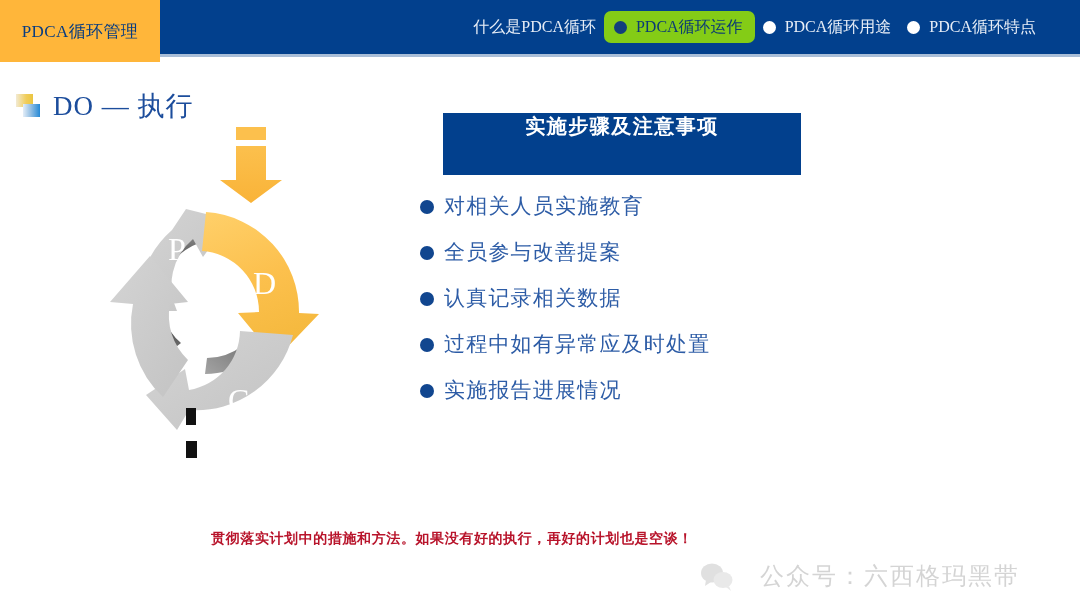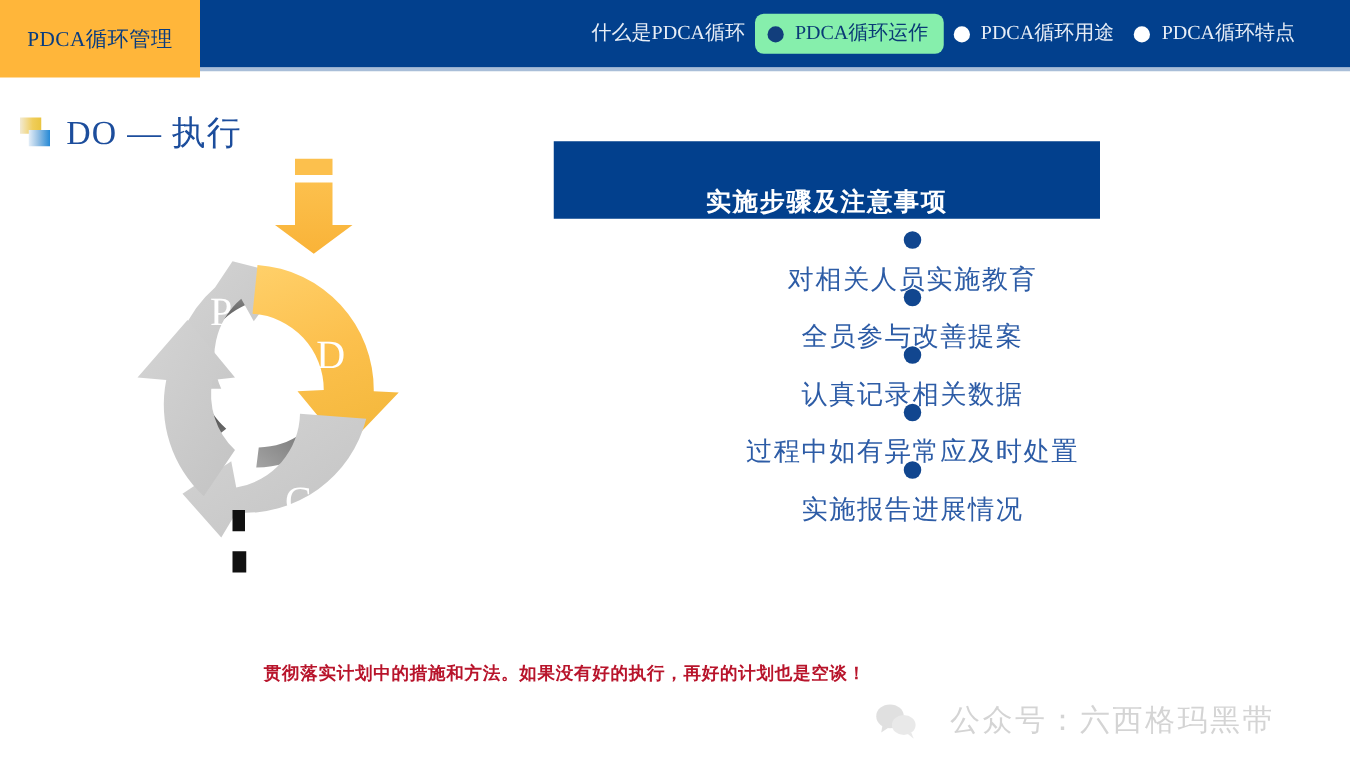--- a/index.html
+++ b/index.html
@@ -38,21 +38,21 @@
   .nav-item {
     display:flex; align-items:center; gap:9px;
     font-size:16px; color:#e8eef7; white-space:nowrap;
     padding:0 8px; height:32px;
   }
   .nav-item .dot {
     width:13px; height:13px; border-radius:50%;
     background:#ffffff; display:inline-block; flex:none;
   }
   .nav-item.active {
-    background:#86efac; border-radius:7px;
+    background:#84cc16; border-radius:7px;
     color:#0a3a75; padding:0 12px 0 10px; height:32px;
   }
   .nav-item.active .dot { background:#123e7c; }
   .nav-item .lbl { line-height:1; }
 
   
   .sec-title {
     position:absolute; left:16px; top:72px;
     display:flex; align-items:center; gap:11px;margin-top:16px;
   }
@@ -67,31 +67,31 @@
   }
   .sec-title .txt {
     font-size:27px; color:#1c4d9c; letter-spacing:1px; white-space:nowrap;
   }
 
   
   .diagram { position:absolute; left:60px; top:108px; width:300px; height:360px; }
 
   
   .panel-head {
-    position:absolute; left:443px; top:113px; width:437px; height:62px;
+    position:absolute; left:443px; top:113px; width:358px; height:62px;
     background:#02408d;
-    display:flex; align-items:flex-end; justify-content:center;
+    display:flex; align-items:flex-start; justify-content:center;
   }
   .panel-head .txt {
     font-size:20px; color:#ffffff; font-weight:bold; letter-spacing:1.5px;
   }
 
   .bullets { position:absolute; left:420px; top:183px; width:620px; }
   .bullet {
-    display:flex; align-items:center; gap:10px; height:46px;flex-direction:column;
+    display:flex; align-items:center; gap:10px; height:46px;
   }
   .bullet .bdot {
     width:14px; height:14px; border-radius:50%;
     background:#11468f; flex:none; margin-top:2px;
   }
   .bullet .btxt {
     font-size:21px; color:#2d5ca6; letter-spacing:1.2px; white-space:nowrap;
   }
 
   

